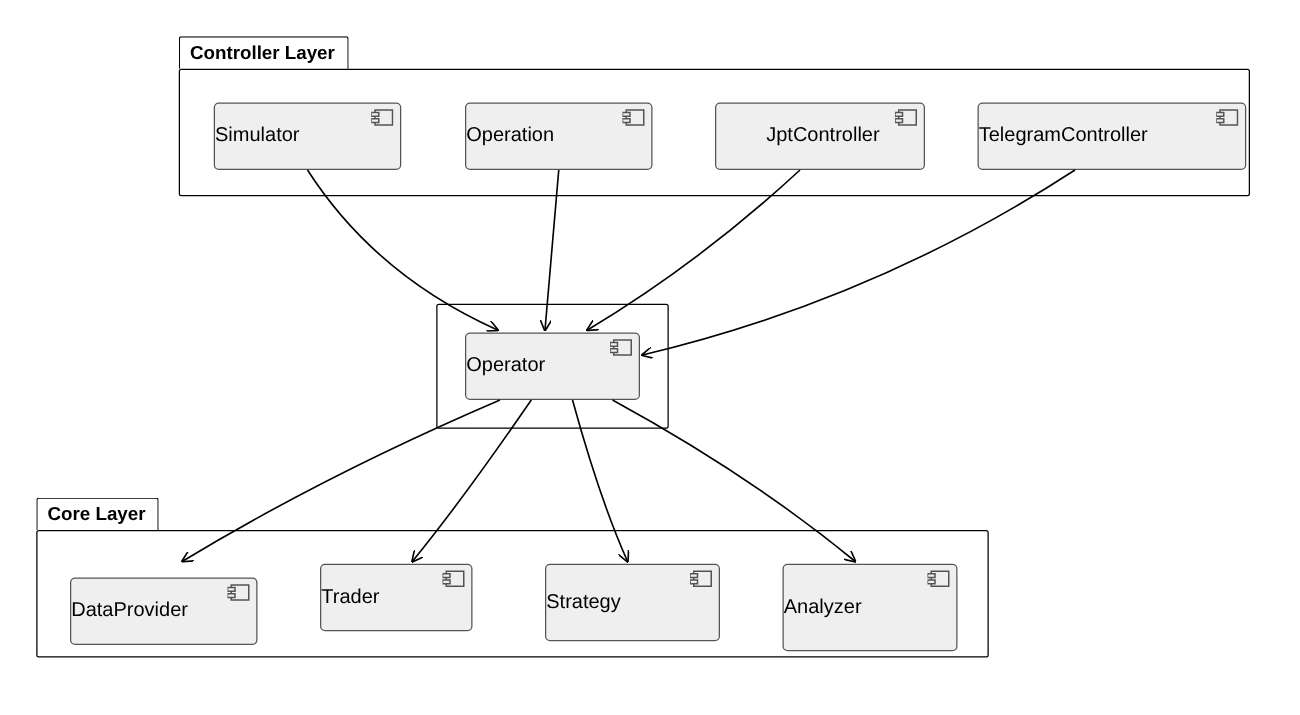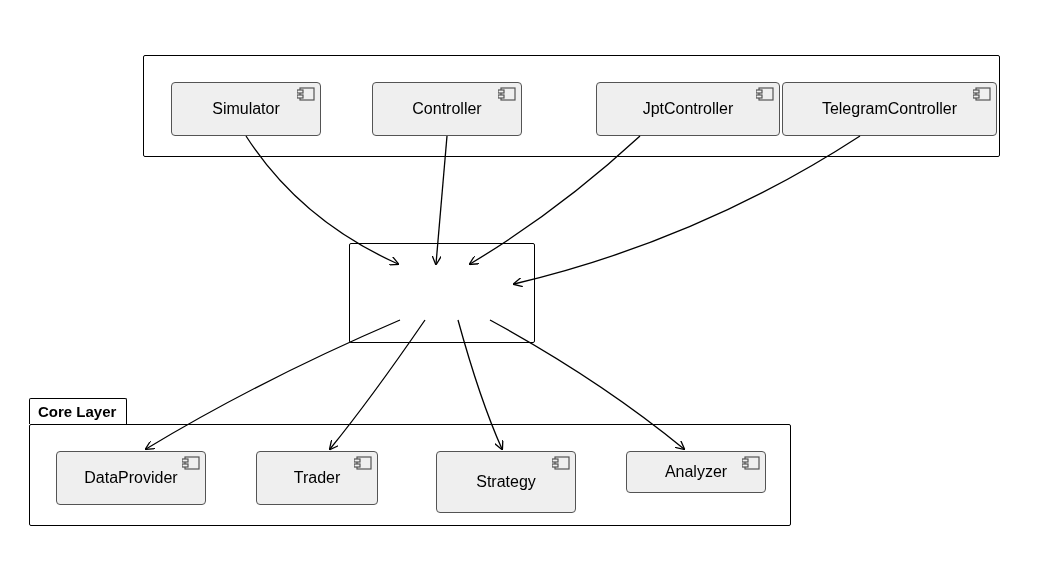--- a/index.html
+++ b/index.html
@@ -34,21 +34,20 @@
     border-top-left-radius: 2px;
     border-top-right-radius: 2px;
   }
   .component {
     position: absolute;
     border: 1.5px solid #545454;
     background: #efefef;
     border-radius: 4px;
     display: flex;
     align-items: center;
-    justify-content: center;
     font-size: 16px;
     color: #000;
   }
   .component .comp-icon {
     position: absolute;
     top: 4px;
     right: 5px;
   }
   svg.arrows {
     position: absolute;
@@ -57,20 +56,23 @@
     width: 1040px;
     height: 572px;
     pointer-events: none;
   }
 </style>
 </head>
 <body>
 
 <div class="canvas">
 
+  <div class="layer-tab" style="left:143px; top:29px;">
+    <span>Controller Layer</span>
+  </div>
   <div class="layer-box" style="left:143px; top:55px; width:857px; height:102px;"></div>
 
   <div class="component" style="left:171px; top:82px; width:150px; height:54px;">
     <span class="comp-icon">
       <svg width="18" height="14">
           <rect x="3" y="1" width="14" height="12" fill="none" stroke="#545454" stroke-width="1.2"></rect>
           <rect x="0" y="3" width="6" height="3" fill="#efefef" stroke="#545454" stroke-width="1.2"></rect>
           <rect x="0" y="8" width="6" height="3" fill="#efefef" stroke="#545454" stroke-width="1.2"></rect>
         </svg>
     </span>
@@ -78,24 +80,24 @@
   </div>
 
   <div class="component" style="left:372px; top:82px; width:150px; height:54px;">
     <span class="comp-icon">
       <svg width="18" height="14">
           <rect x="3" y="1" width="14" height="12" fill="none" stroke="#545454" stroke-width="1.2"></rect>
           <rect x="0" y="3" width="6" height="3" fill="#efefef" stroke="#545454" stroke-width="1.2"></rect>
           <rect x="0" y="8" width="6" height="3" fill="#efefef" stroke="#545454" stroke-width="1.2"></rect>
         </svg>
     </span>
-    <span>Controller</span>
+    <span>Operation</span>
   </div>
 
-  <div class="component" style="left:596px; top:82px; width:184px; height:54px;">
+  <div class="component" style="left:572px; top:82px; width:168px; height:54px;padding-left:40px;">
     <span class="comp-icon">
       <svg width="18" height="14">
           <rect x="3" y="1" width="14" height="12" fill="none" stroke="#545454" stroke-width="1.2"></rect>
           <rect x="0" y="3" width="6" height="3" fill="#efefef" stroke="#545454" stroke-width="1.2"></rect>
           <rect x="0" y="8" width="6" height="3" fill="#efefef" stroke="#545454" stroke-width="1.2"></rect>
         </svg>
     </span>
     <span>JptController</span>
   </div>
 
@@ -105,27 +107,37 @@
           <rect x="3" y="1" width="14" height="12" fill="none" stroke="#545454" stroke-width="1.2"></rect>
           <rect x="0" y="3" width="6" height="3" fill="#efefef" stroke="#545454" stroke-width="1.2"></rect>
           <rect x="0" y="8" width="6" height="3" fill="#efefef" stroke="#545454" stroke-width="1.2"></rect>
         </svg>
     </span>
     <span>TelegramController</span>
   </div>
 
   <div class="layer-box" style="left:349px; top:243px; width:186px; height:100px;"></div>
 
+  <div class="component" style="left:372px; top:266px; width:140px; height:54px;">
+    <span class="comp-icon">
+      <svg width="18" height="14">
+          <rect x="3" y="1" width="14" height="12" fill="none" stroke="#545454" stroke-width="1.2"></rect>
+          <rect x="0" y="3" width="6" height="3" fill="#efefef" stroke="#545454" stroke-width="1.2"></rect>
+          <rect x="0" y="8" width="6" height="3" fill="#efefef" stroke="#545454" stroke-width="1.2"></rect>
+        </svg>
+    </span>
+    <span>Operator</span>
+  </div>
 
   <div class="layer-tab" style="left:29px; top:398px;text-align:center;">
     <span>Core Layer</span>
   </div>
   <div class="layer-box" style="left:29px; top:424px; width:762px; height:102px;"></div>
 
-  <div class="component" style="left:56px; top:451px; width:150px; height:54px;">
+  <div class="component" style="left:56px; top:462px; width:150px; height:54px;">
     <span class="comp-icon">
       <svg width="18" height="14">
           <rect x="3" y="1" width="14" height="12" fill="none" stroke="#545454" stroke-width="1.2"></rect>
           <rect x="0" y="3" width="6" height="3" fill="#efefef" stroke="#545454" stroke-width="1.2"></rect>
           <rect x="0" y="8" width="6" height="3" fill="#efefef" stroke="#545454" stroke-width="1.2"></rect>
         </svg>
     </span>
     <span>DataProvider</span>
   </div>
 
@@ -144,21 +156,21 @@
     <span class="comp-icon">
       <svg width="18" height="14">
           <rect x="3" y="1" width="14" height="12" fill="none" stroke="#545454" stroke-width="1.2"></rect>
           <rect x="0" y="3" width="6" height="3" fill="#efefef" stroke="#545454" stroke-width="1.2"></rect>
           <rect x="0" y="8" width="6" height="3" fill="#efefef" stroke="#545454" stroke-width="1.2"></rect>
         </svg>
     </span>
     <span>Strategy</span>
   </div>
 
-  <div class="component" style="left:626px; top:451px; width:140px; height:42px;">
+  <div class="component" style="left:626px; top:451px; width:140px; height:70px;">
     <span class="comp-icon">
       <svg width="18" height="14">
           <rect x="3" y="1" width="14" height="12" fill="none" stroke="#545454" stroke-width="1.2"></rect>
           <rect x="0" y="3" width="6" height="3" fill="#efefef" stroke="#545454" stroke-width="1.2"></rect>
           <rect x="0" y="8" width="6" height="3" fill="#efefef" stroke="#545454" stroke-width="1.2"></rect>
         </svg>
     </span>
     <span>Analyzer</span>
   </div>
 

